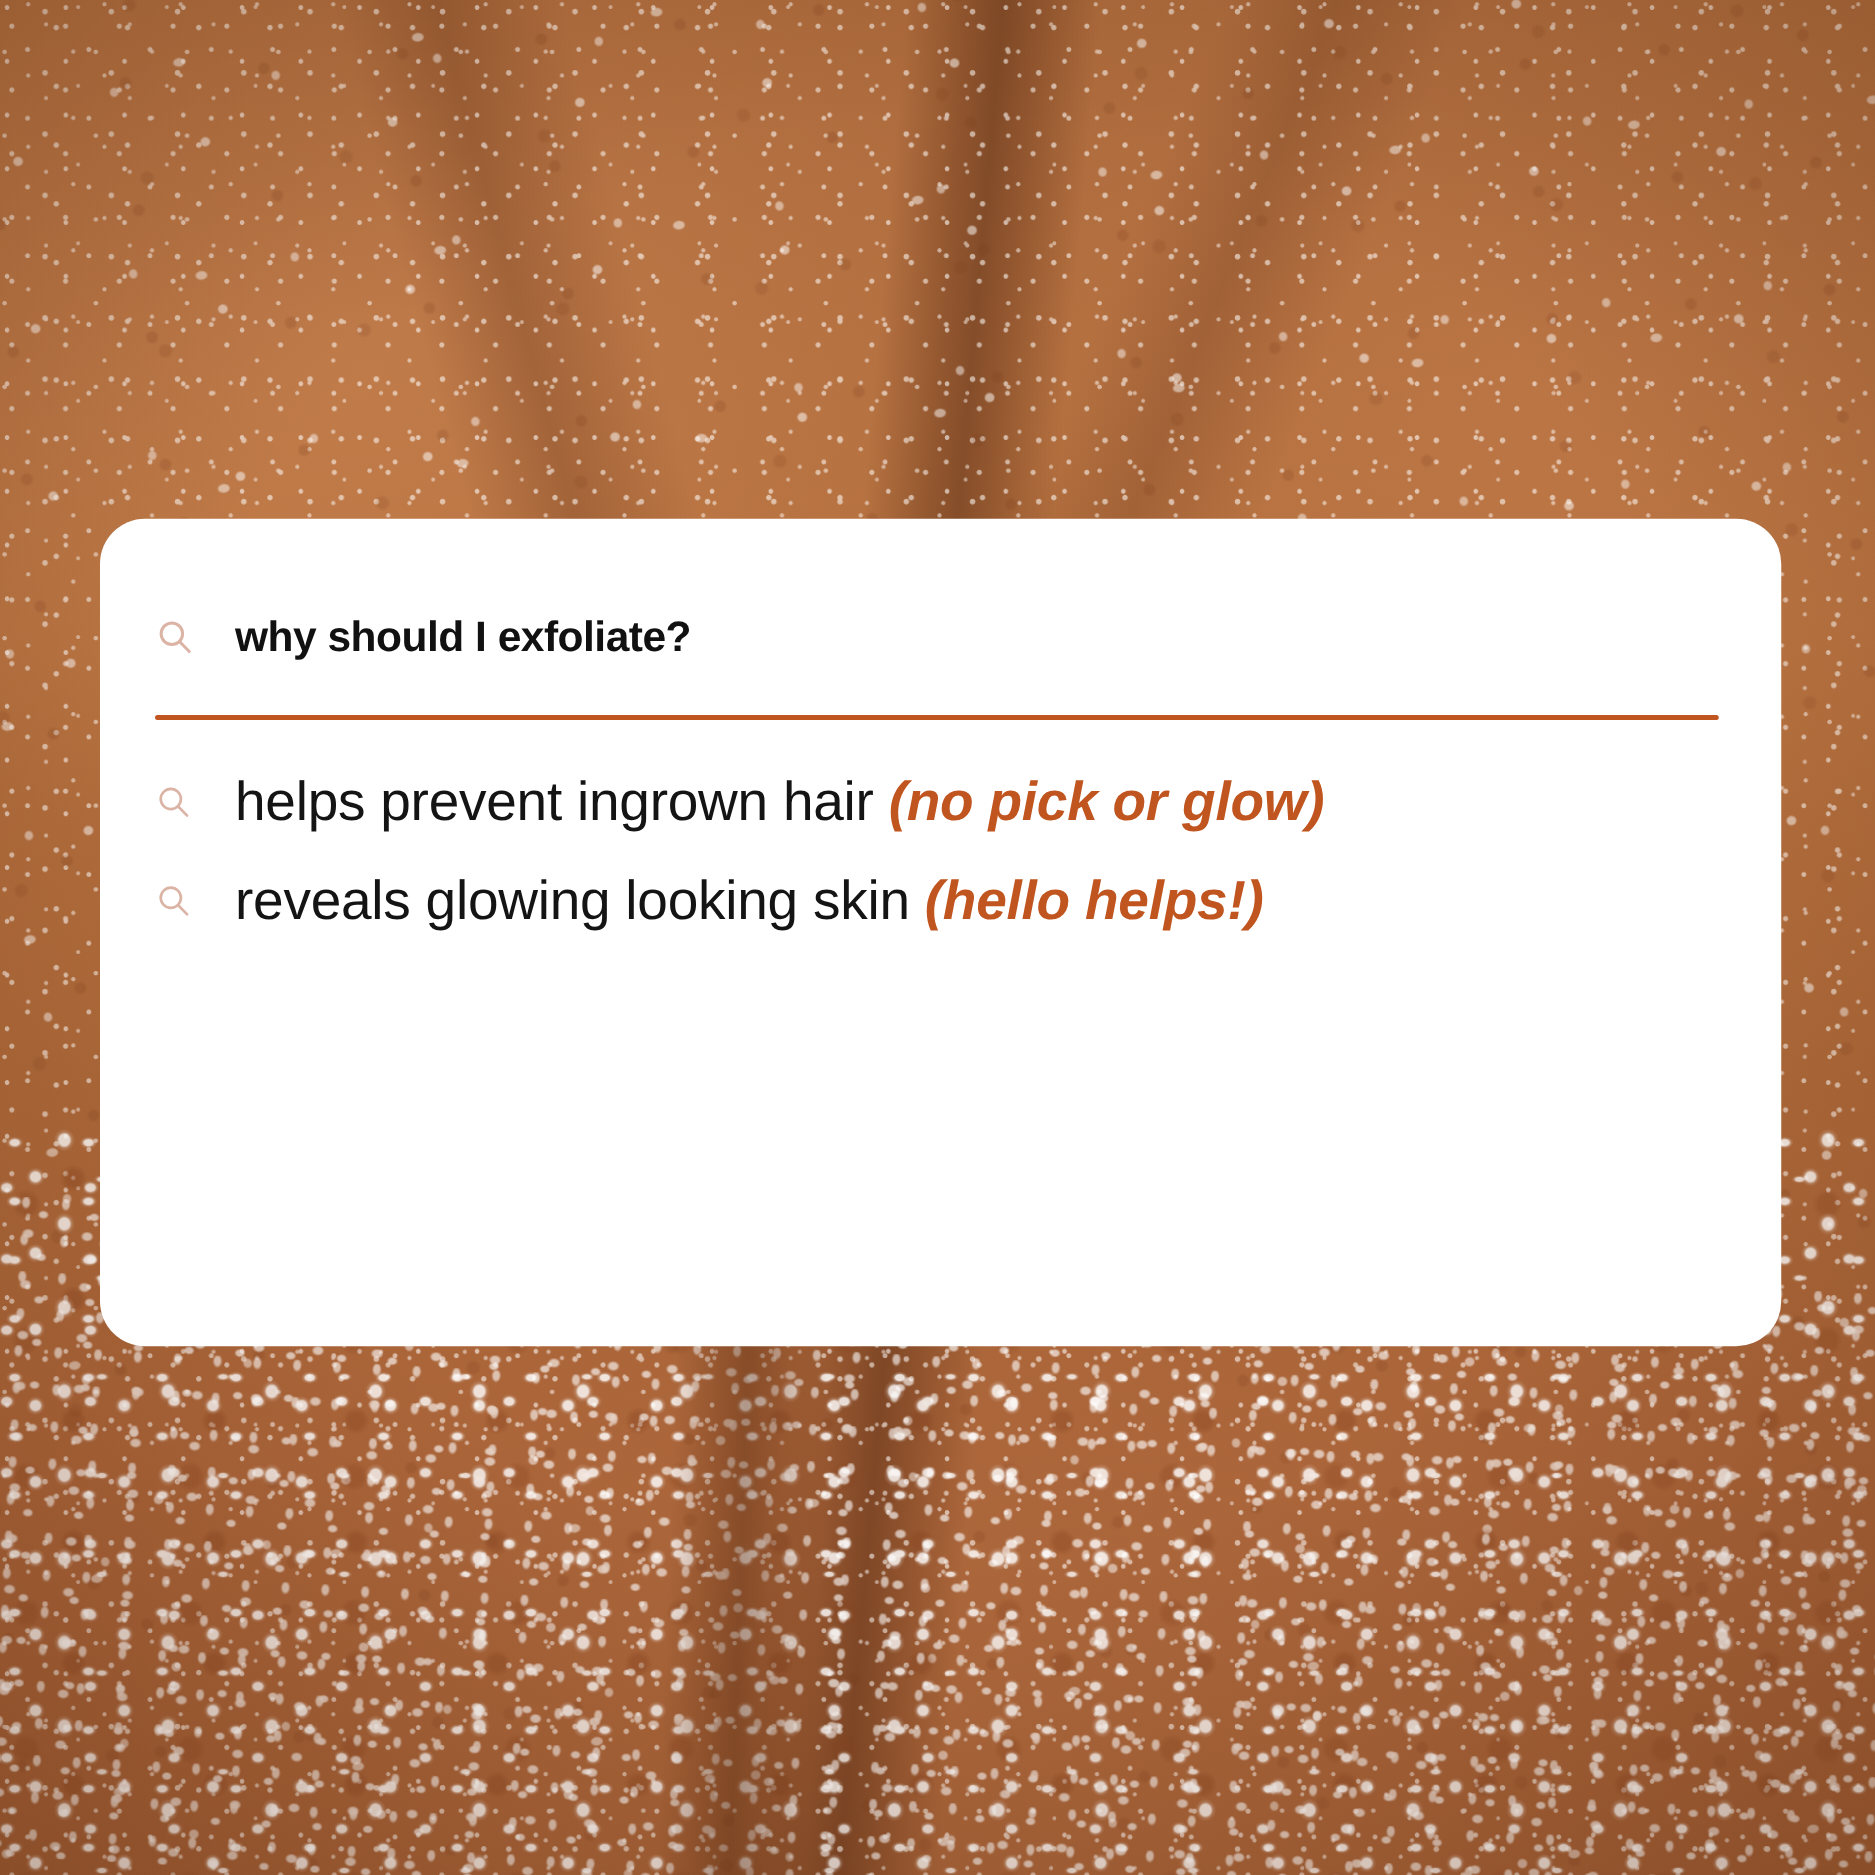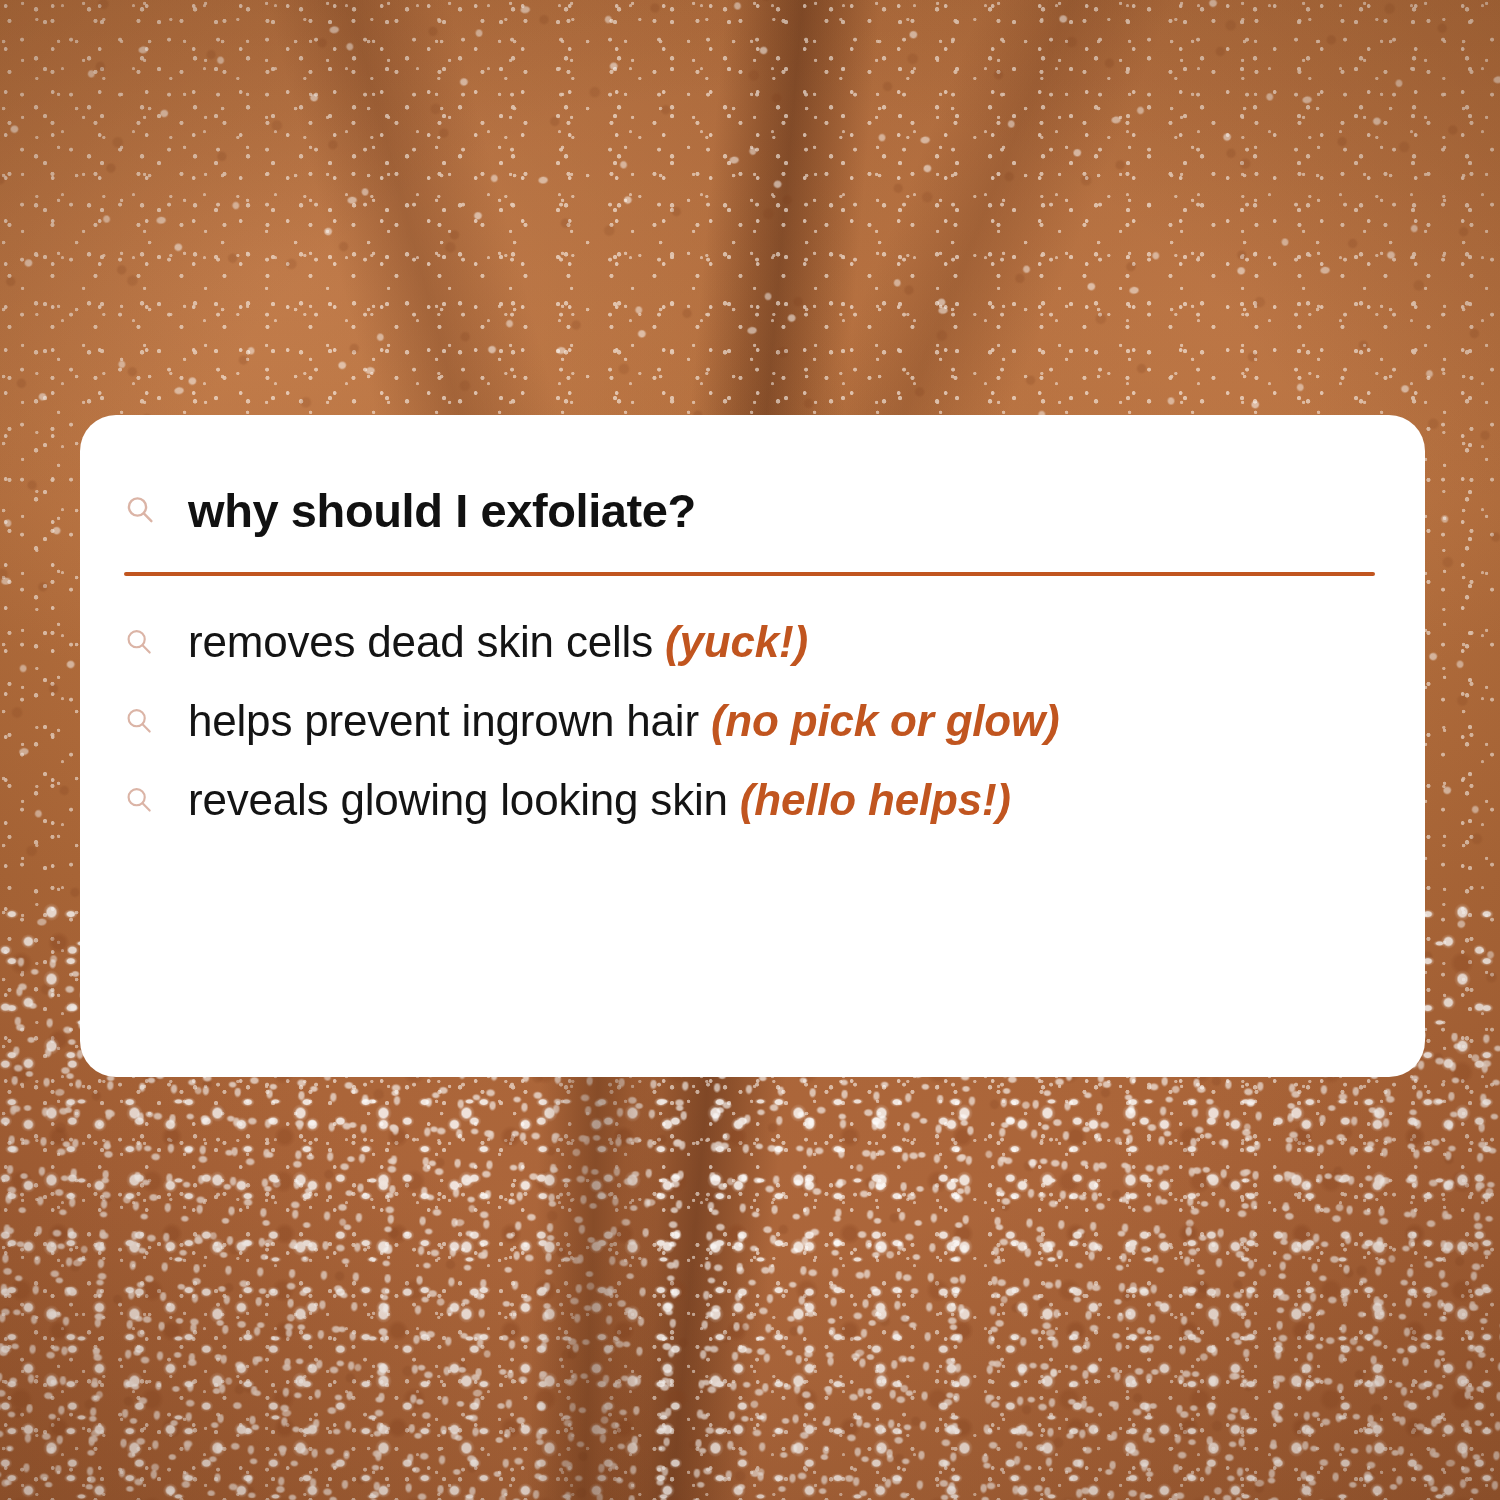--- a/index.html
+++ b/index.html
@@ -137,21 +137,21 @@
     display:flex;
     align-items:center;
     justify-content:flex-start;
   }
 
   .mag { display:block; }
 
   
   .heading-row { height:58px; }
   .heading-text {
-    font-size:47px;
+    font-size:34px;
     font-weight:bold;
     color:#111111;
     letter-spacing:-.4px;
     line-height:1;
     white-space:nowrap;
     text-align:center;
   }
 
   .divider {
     margin-left:0;
@@ -206,56 +206,44 @@
             <line x1="19.8" y1="19.4" x2="27.4" y2="27.2" stroke="#dbb4a6" stroke-width="2.4" stroke-linecap="round"></line>
           </svg>
         </span>
         <span class="heading-text">why should I exfoliate?</span>
       </div>
 
       <div class="divider"></div>
 
       <div class="list">
 
+
+
+
         <div class="row list-row">
           <span class="icon-cell">
             <svg class="mag" width="30" height="30" viewBox="0 0 32 32" aria-hidden="true">
               <circle cx="13.5" cy="13" r="8.6" fill="none" stroke="#dbb4a6" stroke-width="2.3"></circle>
               <line x1="19.8" y1="19.4" x2="27.4" y2="27.2" stroke="#dbb4a6" stroke-width="2.3" stroke-linecap="round"></line>
             </svg>
           </span>
           <span class="item-text">
-            <span>removes dead skin cells</span>
-            <span class="item-accent">(yuck!)</span>
+            <span>helps prevent ingrown hair</span>
+            <span class="item-accent">(no pick or glow)</span>
           </span>
         </div>
-
-
 
         <div class="row list-row">
           <span class="icon-cell">
             <svg class="mag" width="30" height="30" viewBox="0 0 32 32" aria-hidden="true">
               <circle cx="13.5" cy="13" r="8.6" fill="none" stroke="#dbb4a6" stroke-width="2.3"></circle>
               <line x1="19.8" y1="19.4" x2="27.4" y2="27.2" stroke="#dbb4a6" stroke-width="2.3" stroke-linecap="round"></line>
             </svg>
           </span>
           <span class="item-text">
-            <span>helps prevent ingrown hair</span>
-            <span class="item-accent">(no pick or glow)</span>
-          </span>
-        </div>
-
-        <div class="row list-row">
-          <span class="icon-cell">
-            <svg class="mag" width="30" height="30" viewBox="0 0 32 32" aria-hidden="true">
-              <circle cx="13.5" cy="13" r="8.6" fill="none" stroke="#dbb4a6" stroke-width="2.3"></circle>
-              <line x1="19.8" y1="19.4" x2="27.4" y2="27.2" stroke="#dbb4a6" stroke-width="2.3" stroke-linecap="round"></line>
-            </svg>
-          </span>
-          <span class="item-text">
             <span>reveals glowing looking skin</span>
             <span class="item-accent">(hello helps!)</span>
           </span>
         </div>
 
       </div>
     </div>
   </div>
 </div>
 

